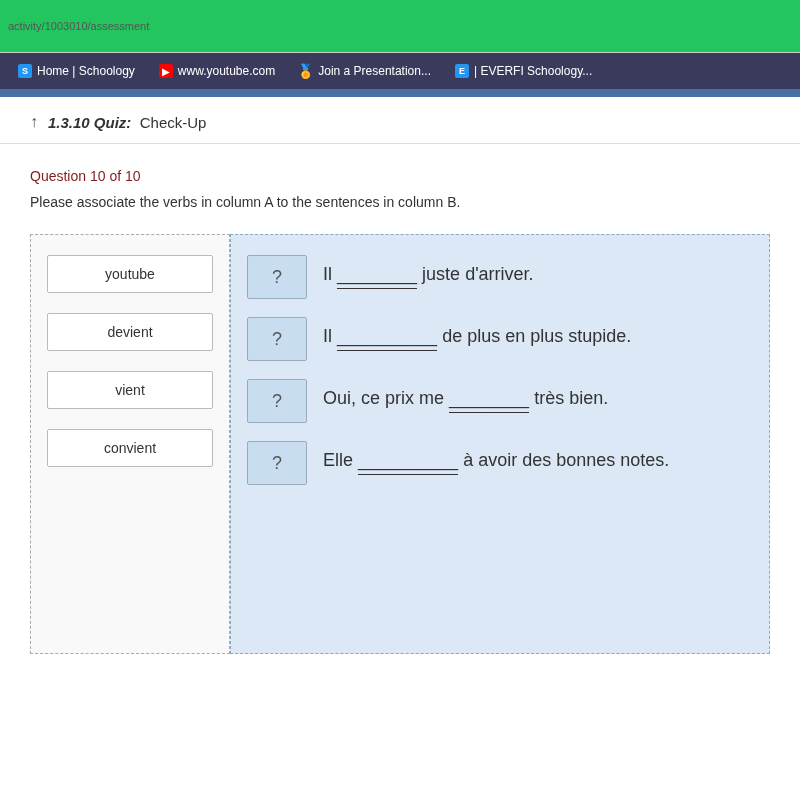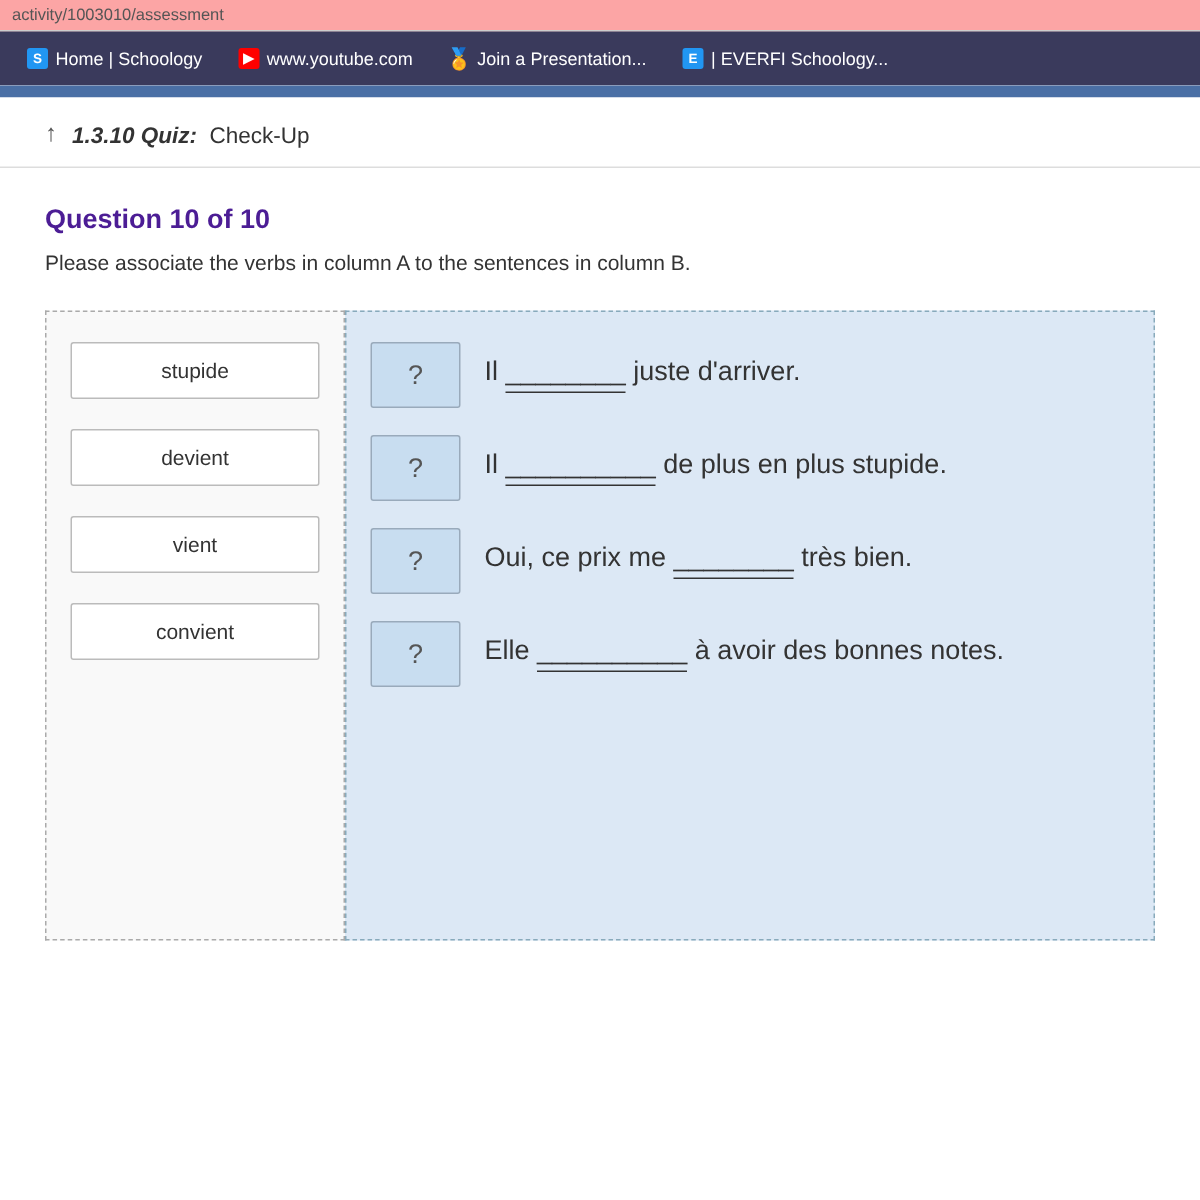--- a/index.html
+++ b/index.html
@@ -6,23 +6,23 @@
     body {
       font-family: Arial, sans-serif;
       font-size: 14px;
       background: #f0f0f0;
       width: 800px;
       min-height: 800px;
     }
 
     
     .browser-bar {
-      background: #fca5a5;
+      background: #22c55e;
       border-bottom: 1px solid #ccc;
-      padding: 4px 8px;
+      padding: 20px 8px;
       font-size: 12px;
       color: #333;
       display: flex;
       align-items: center;
     }
 
     .browser-bar .url {
       color: #555;
       font-size: 11px;
     }
@@ -126,23 +126,23 @@
       font-style: italic;
     }
 
     
     .main-content {
       padding: 24px 30px;
       background: white;
     }
 
     .question-label {
-      font-weight: bold;
-      font-size: 18px;
-      color: #4c1d95;
+      font-weight: normal;
+      font-size: 14px;
+      color: #7f1d1d;
       margin-bottom: 10px;
     }
 
     .question-instruction {
       font-size: 14px;
       color: #333;
       margin-bottom: 24px;
     }
 
     
@@ -262,21 +262,21 @@
     </span>
   </div>
 
   <div class="main-content">
     <div class="question-label">Question 10 of 10</div>
     <div class="question-instruction">Please associate the verbs in column A to the sentences in column B.</div>
 
     <div class="columns-container">
 
       <div class="column-a">
-        <div class="verb-box">stupide</div>
+        <div class="verb-box">youtube</div>
         <div class="verb-box">devient</div>
         <div class="verb-box">vient</div>
         <div class="verb-box">convient</div>
       </div>
 
       <div class="column-b">
 
         <div class="sentence-row">
           <div class="placeholder-box">?</div>
           <div class="sentence-text">

